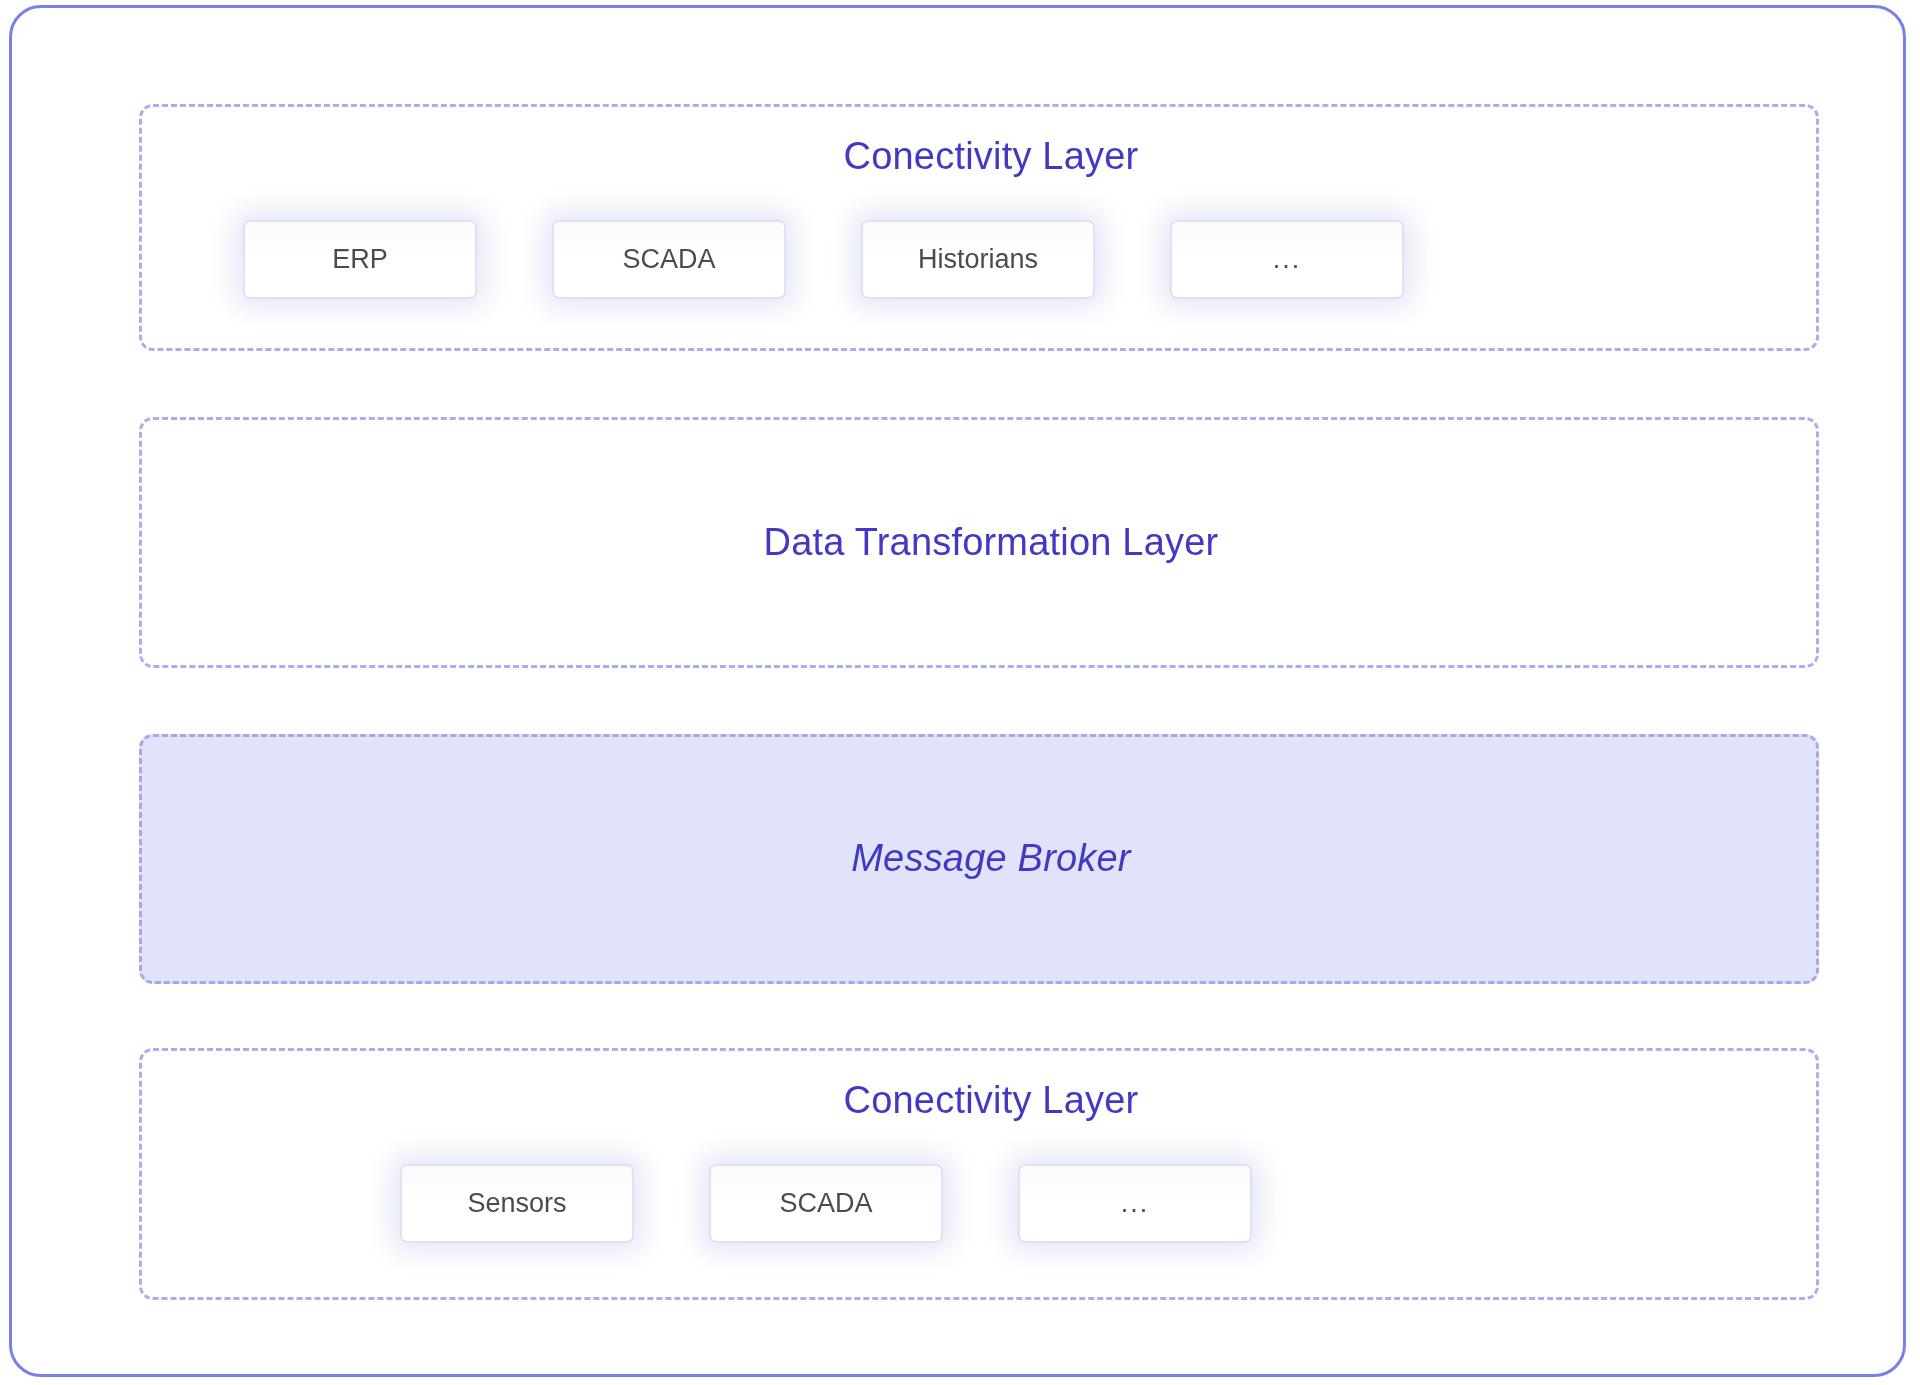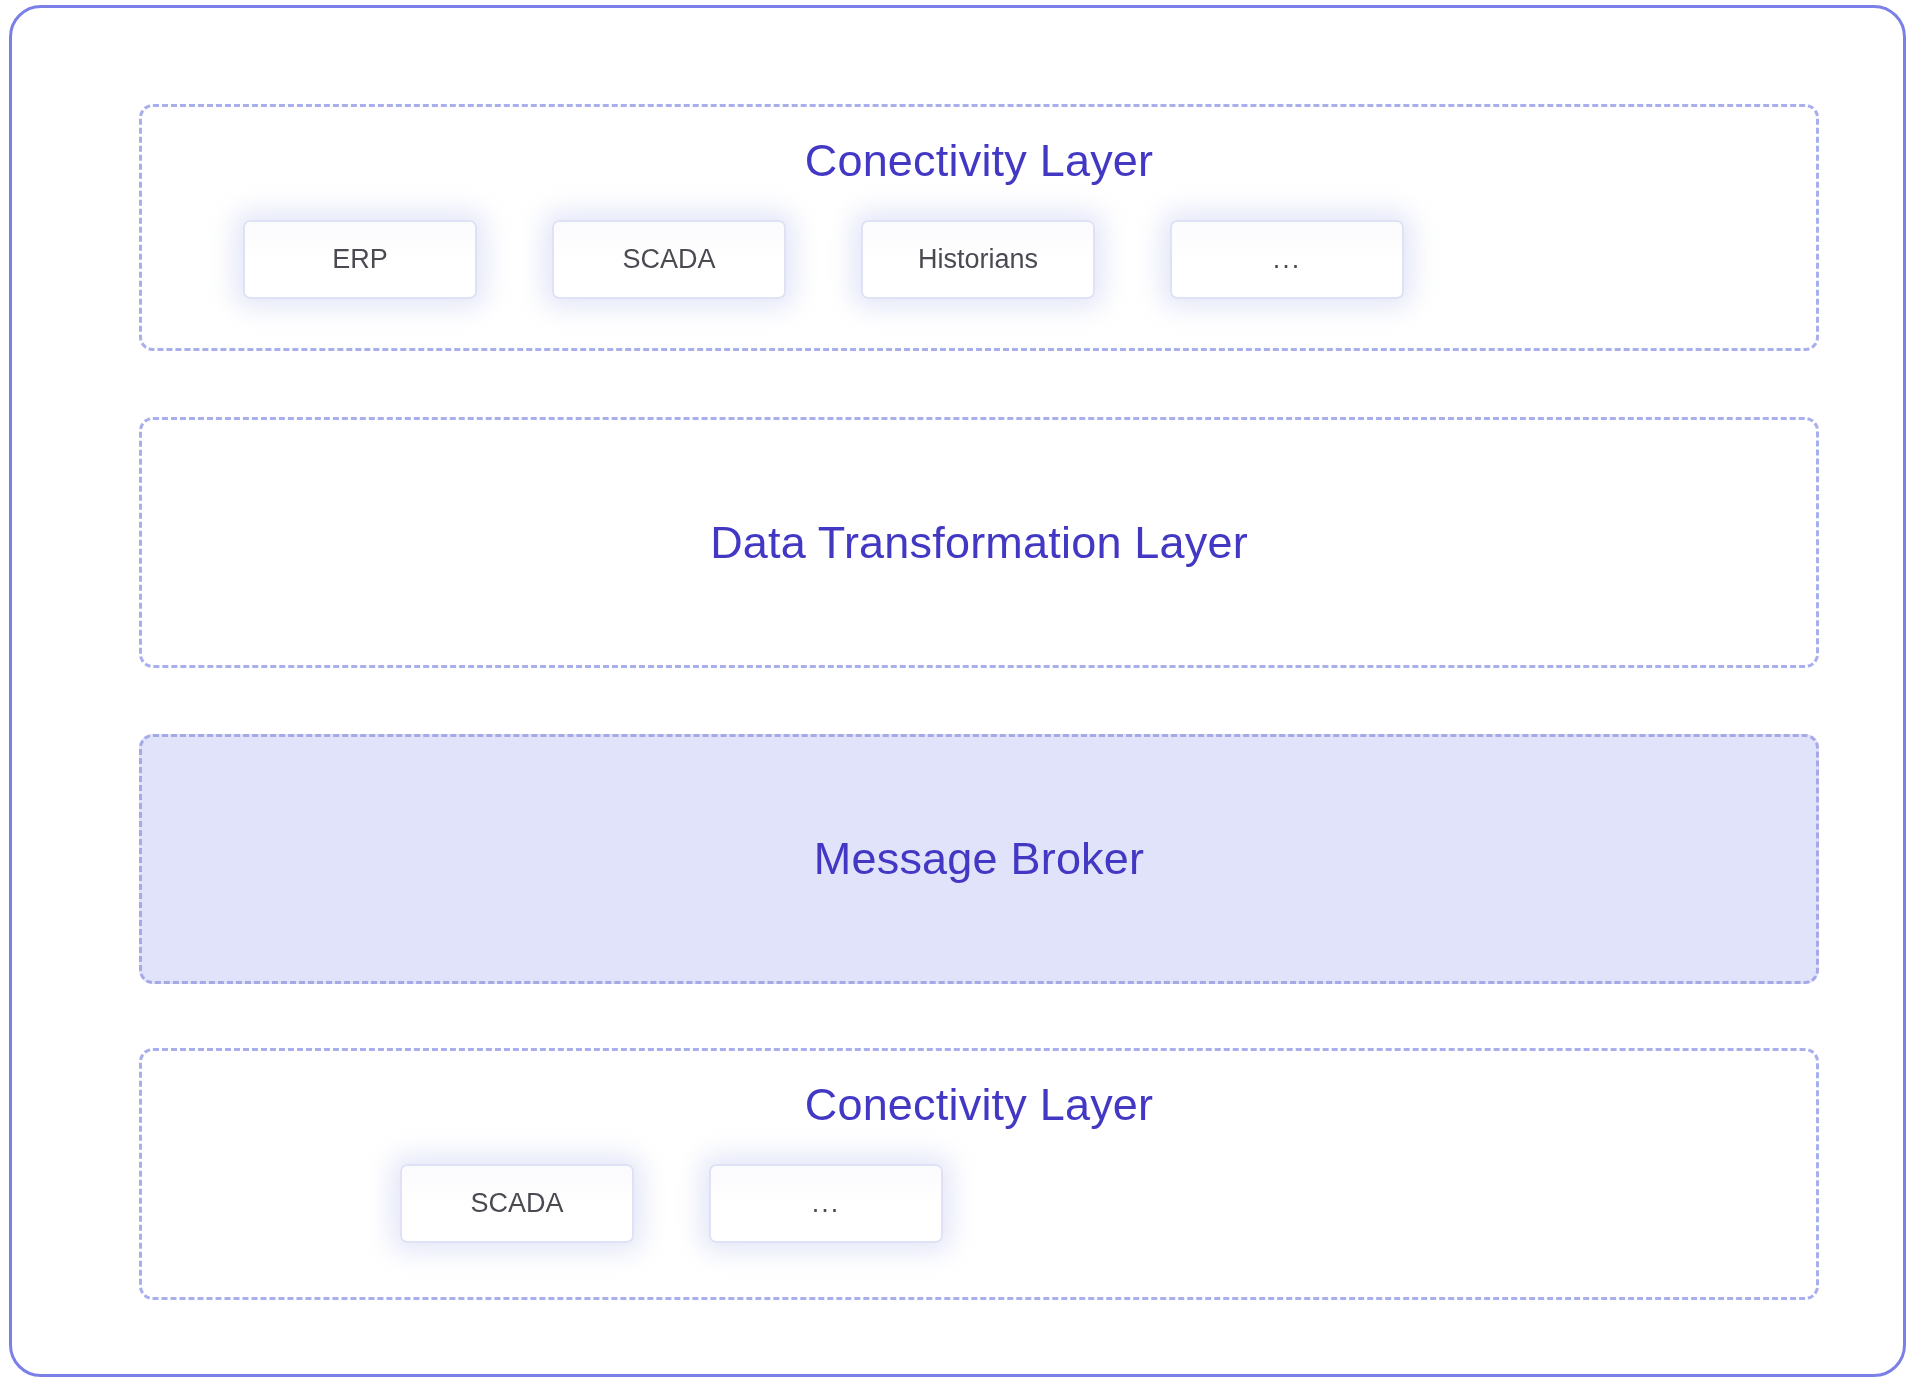--- a/index.html
+++ b/index.html
@@ -45,30 +45,31 @@
     background: transparent;
   }
 
   .layer-1 { top: 96px;  height: 247px; }
   .layer-2 { top: 409px; height: 251px; }
   .layer-3 {
     top: 726px;
     height: 250px;
     background: #e0e3fa;
     border-color: #a5a9e6;
+    font-style: italic;
   }
   .layer-4 { top: 1040px; height: 252px; }
 
   .layer-title {
     position: absolute;
-    left: 0;
+    left: 12px;
     width: 100%;
     text-align: center;
     color: #4338c4;
-    font-size: 45px;
+    font-size: 38px;
     font-weight: 400;
     letter-spacing: 0.2px;
     line-height: 1.1;
     white-space: nowrap;
   }
   .title-top   { top: 29px; }
   .title-mid   { top: 0; height: 100%; display: flex; align-items: center; justify-content: center; }
 
   
   .node-row {
@@ -145,19 +146,20 @@
     </div>
 
     <div class="layer layer-3">
       <div class="layer-title title-mid">Message Broker</div>
     </div>
 
     <div class="layer layer-4">
       <div class="layer-title title-top">Conectivity Layer</div>
 
       <div class="node-row node-row-bottom">
+        <div class="node-box w-sensors">Sensors</div>
         <div class="node-box w-scada2">SCADA</div>
         <div class="node-box dots w-dots2">...</div>
       </div>
     </div>
 
   </div>
 </div>
 
 </body></html>

